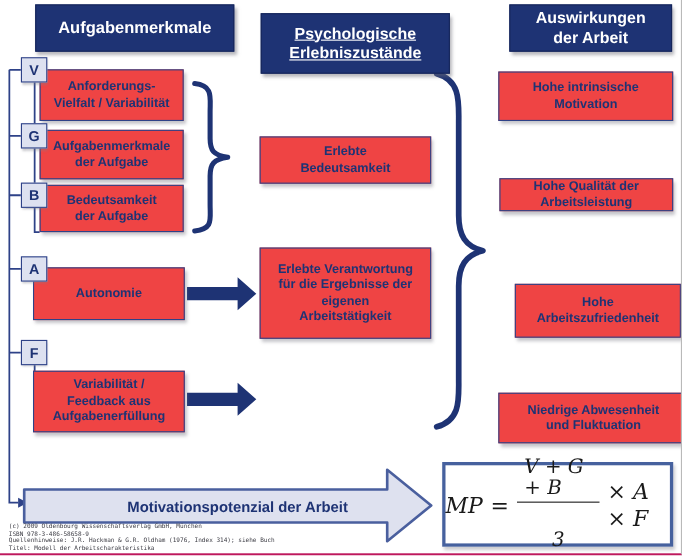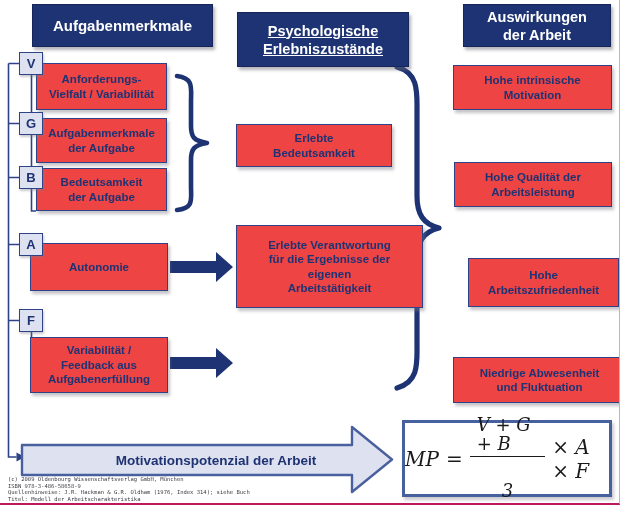--- a/index.html
+++ b/index.html
@@ -92,28 +92,28 @@
 Aufgabenerfüllung</div>
 
   <div class="sq" style="left:19px;top:52px;">V</div>
   <div class="sq" style="left:19px;top:112px;">G</div>
   <div class="sq" style="left:19px;top:166px;">B</div>
   <div class="sq" style="left:19px;top:233px;">A</div>
   <div class="sq" style="left:19px;top:309px;">F</div>
 
   <div class="box" style="left:236px;top:124px;width:156px;height:43px;">Erlebte
 Bedeutsamkeit</div>
-  <div class="box" style="left:236px;top:225px;width:187px;height:83px;">Erlebte Verantwortung
+  <div class="box" style="left:236px;top:225px;width:156px;height:83px;">Erlebte Verantwortung
 für die Ergebnisse der
 eigenen
 Arbeitstätigkeit</div>
 
   <div class="box" style="left:453px;top:65px;width:159px;height:45px;">Hohe intrinsische
 Motivation</div>
-  <div class="box" style="left:454px;top:162px;width:158px;height:45px;">Hohe Qualität der
+  <div class="box" style="left:454px;top:162px;width:158px;height:30px;">Hohe Qualität der
 Arbeitsleistung</div>
   <div class="box" style="left:428px;top:258px;width:151px;height:49px;margin-left:40px;">Hohe
 Arbeitszufriedenheit</div>
   <div class="box" style="left:453px;top:357px;width:173px;height:46px;">Niedrige Abwesenheit
 und Fluktuation</div>
 
   <div class="arrow-label">Motivationspotenzial der Arbeit</div>
 
   <div class="formulaBox">
     <span class="fm-main">MP</span>

